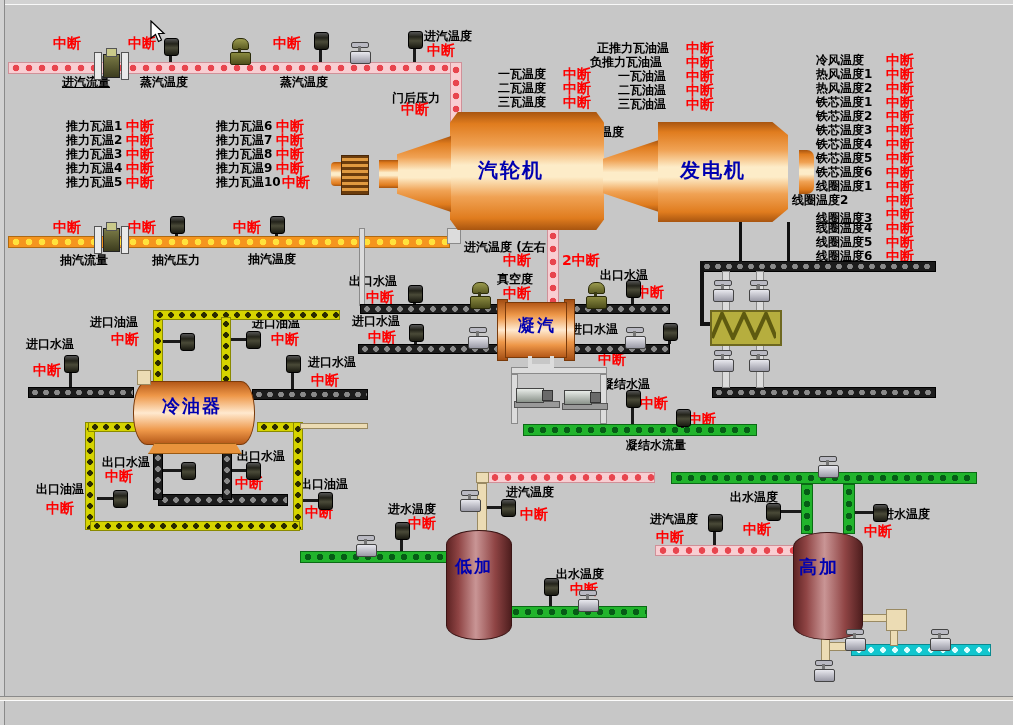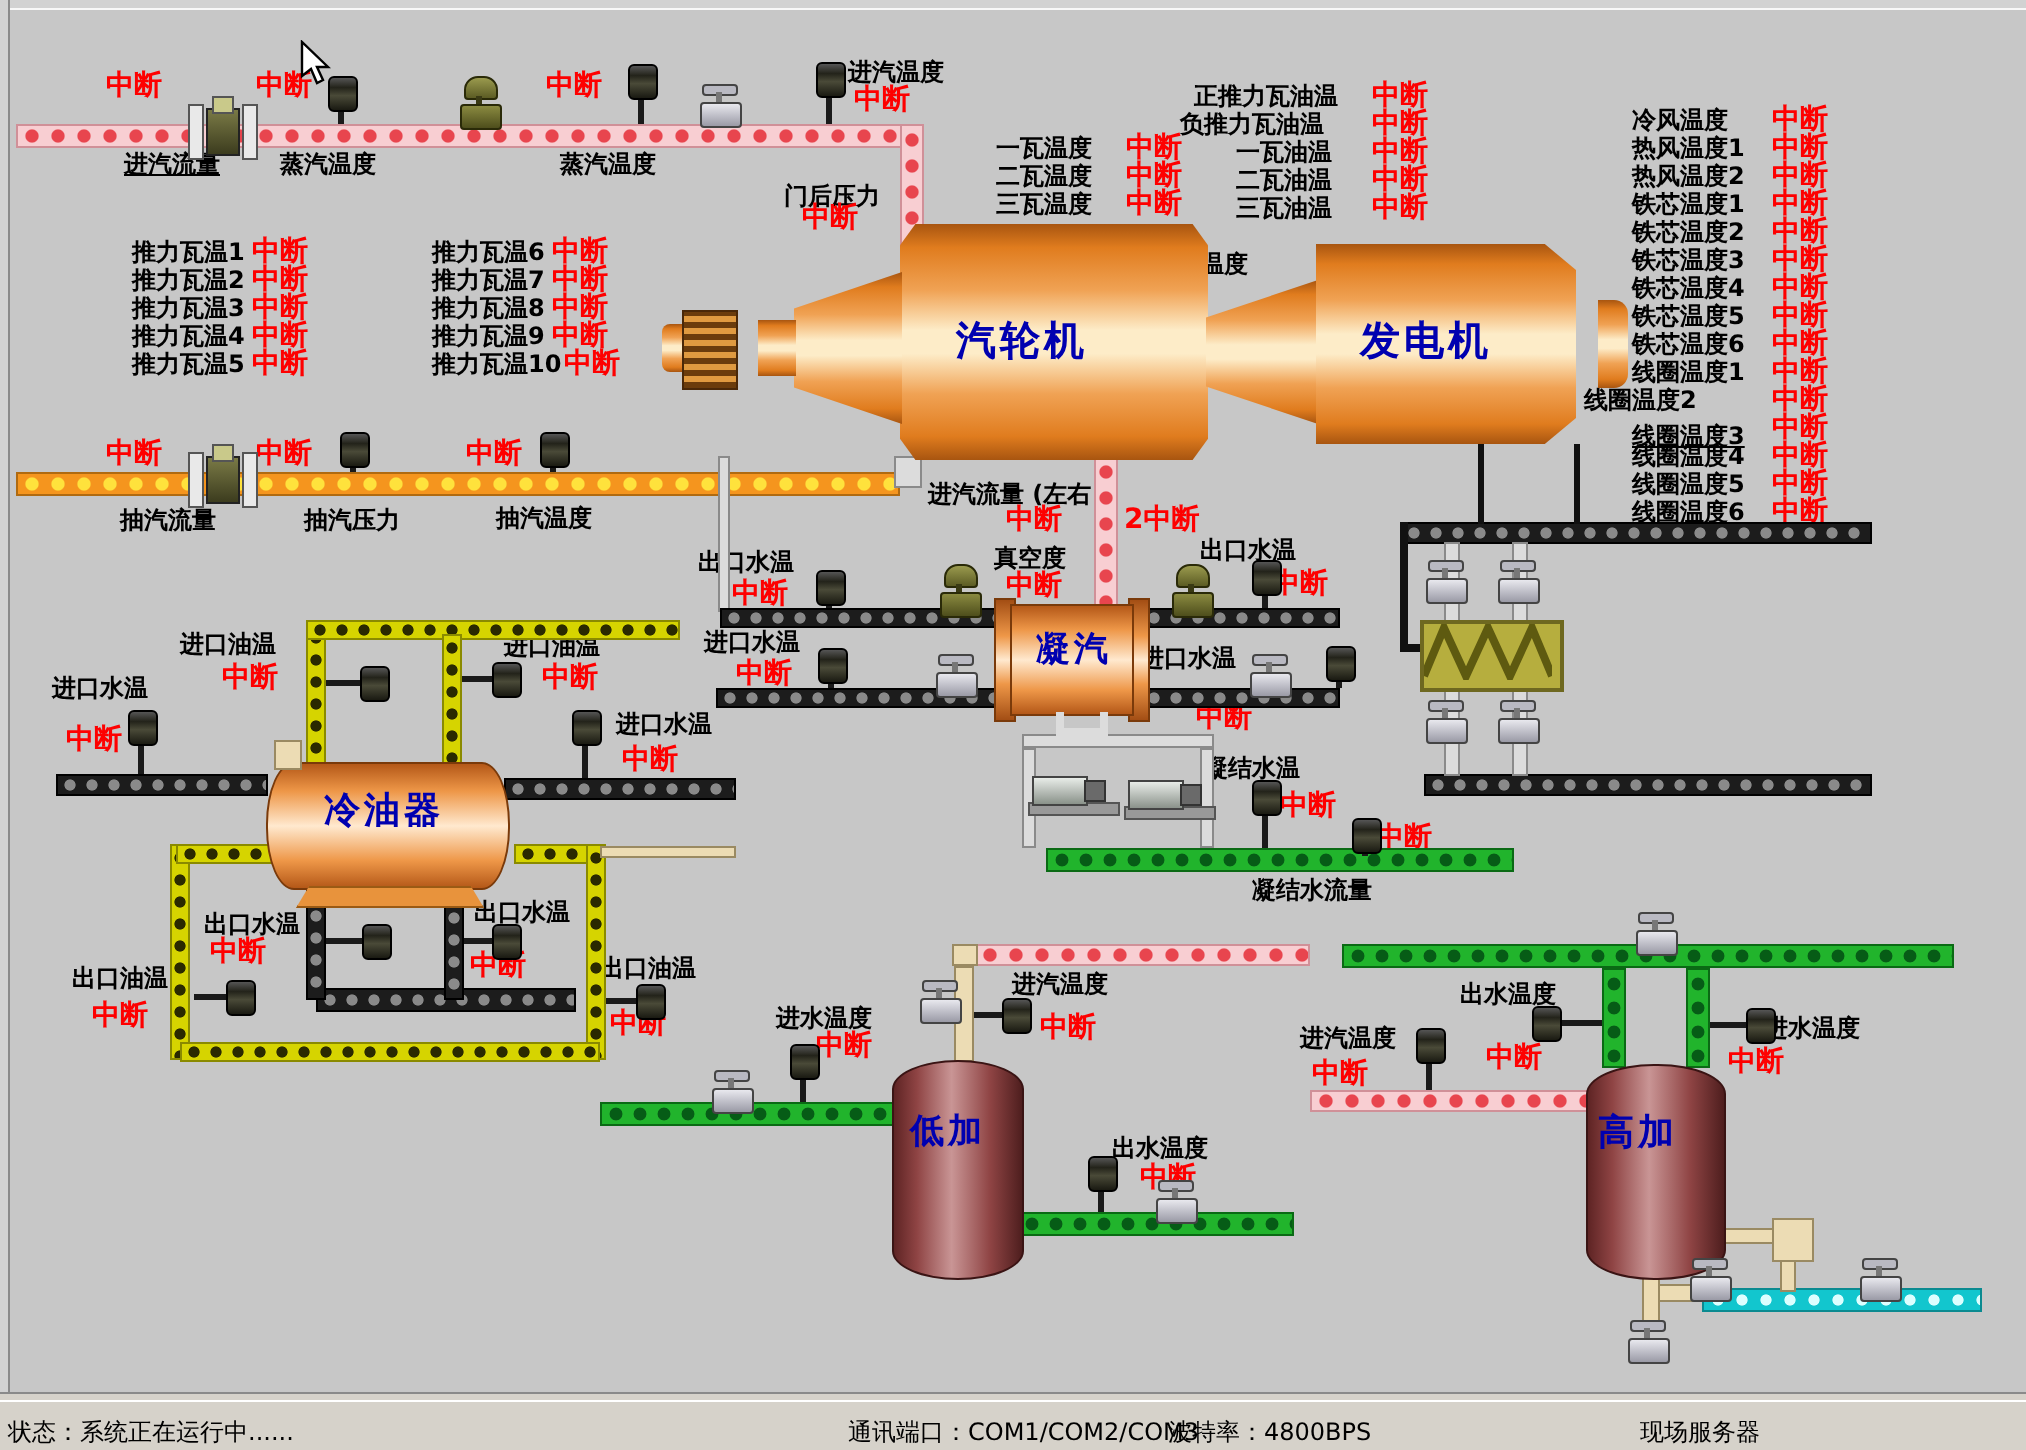--- a/index.html
+++ b/index.html
@@ -171,21 +171,21 @@
       <div class="lbl b" style="left: 816px; top: 166px;">铁芯温度6</div>
       <div class="lbl b" style="left: 816px; top: 180px;">线圈温度1</div>
       <div class="lbl b" style="left: 792px; top: 194px;">线圈温度2</div>
       <div class="lbl b" style="left: 816px; top: 212px; text-decoration: underline;">线圈温度3</div>
       <div class="lbl b" style="left: 816px; top: 222px;">线圈温度4</div>
       <div class="lbl b" style="left: 816px; top: 236px;">线圈温度5</div>
       <div class="lbl b" style="left: 816px; top: 250px;">线圈温度6</div>
       <div class="lbl b" style="left: 60px; top: 254px;">抽汽流量</div>
       <div class="lbl b" style="left: 152px; top: 254px;">抽汽压力</div>
       <div class="lbl b" style="left: 248px; top: 254px; font-family: Liberation Mono, monospace;">抽汽温度</div>
-      <div class="lbl b" style="left: 464px; top: 241px;">进汽流量 (左右</div>
+      <div class="lbl b" style="left: 464px; top: 241px;">进汽温度 (左右</div>
       <div class="lbl b" style="left: 497px; top: 273px;">真空度</div>
       <div class="lbl b" style="left: 349px; top: 275px;">出口水温</div>
       <div class="lbl b" style="left: 352px; top: 315px;">进口水温</div>
       <div class="lbl b" style="left: 600px; top: 269px;">出口水温</div>
       <div class="lbl b" style="left: 570px; top: 323px;">进口水温</div>
       <div class="lbl b" style="left: 602px; top: 378px;">凝结水温</div>
       <div class="lbl b" style="left: 626px; top: 439px;">凝结水流量</div>
       <div class="lbl b" style="left: 26px; top: 338px;">进口水温</div>
       <div class="lbl b" style="left: 90px; top: 316px;">进口油温</div>
       <div class="lbl b" style="left: 252px; top: 317px;">进口油温</div>
@@ -485,19 +485,13 @@
   <div id="cursor" style="left: 150px; top: 20px;">
     <svg width="17" height="24">
         <polygon points="1,1 1,18 5.5,14.5 8.5,21.5 11.5,20 8.5,13.5 14,13.5" fill="#fff" stroke="#000" stroke-width="1.2"></polygon>
       </svg>
   </div>
 
   <div class="chrome" style="left:0;top:0;width:1013px;height:4px;background:#d2d2d2;border-bottom:1px solid #f8f8f8;"></div>
   <div class="chrome" style="left:0;top:0;width:4px;height:725px;background:#d2d2d2;border-right:1px solid #8a8a8a;"></div>
 
   <div id="ridge"></div>
-  <div id="statusbar">
-    <span style="left:4px">状态：系统正在运行中......</span>
-    <span style="left:424px">通讯端口：COM1/COM2/COM3</span>
-    <span style="left:584px">波特率：4800BPS</span>
-    <span style="left:820px">现场服务器</span>
-  </div>
 </div>
 
 </body></html>

